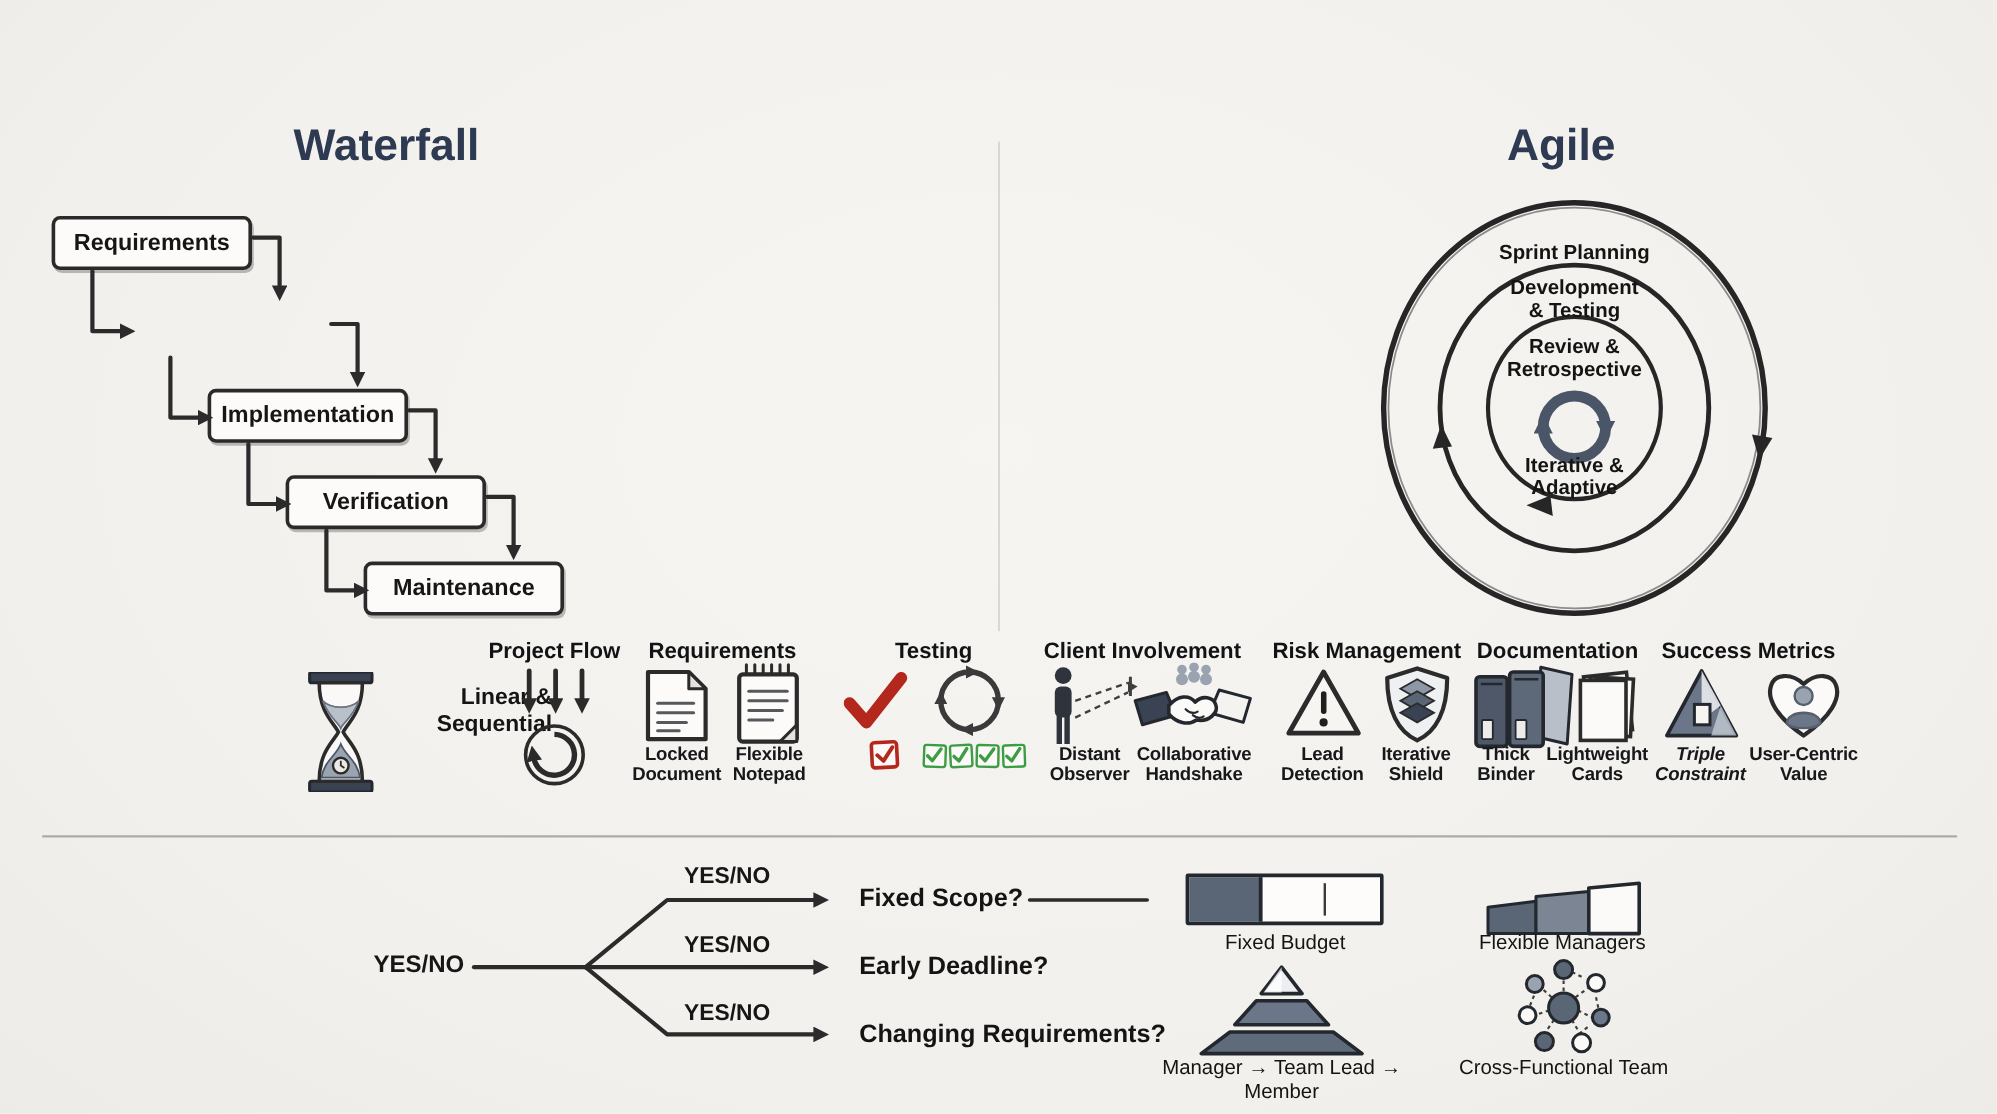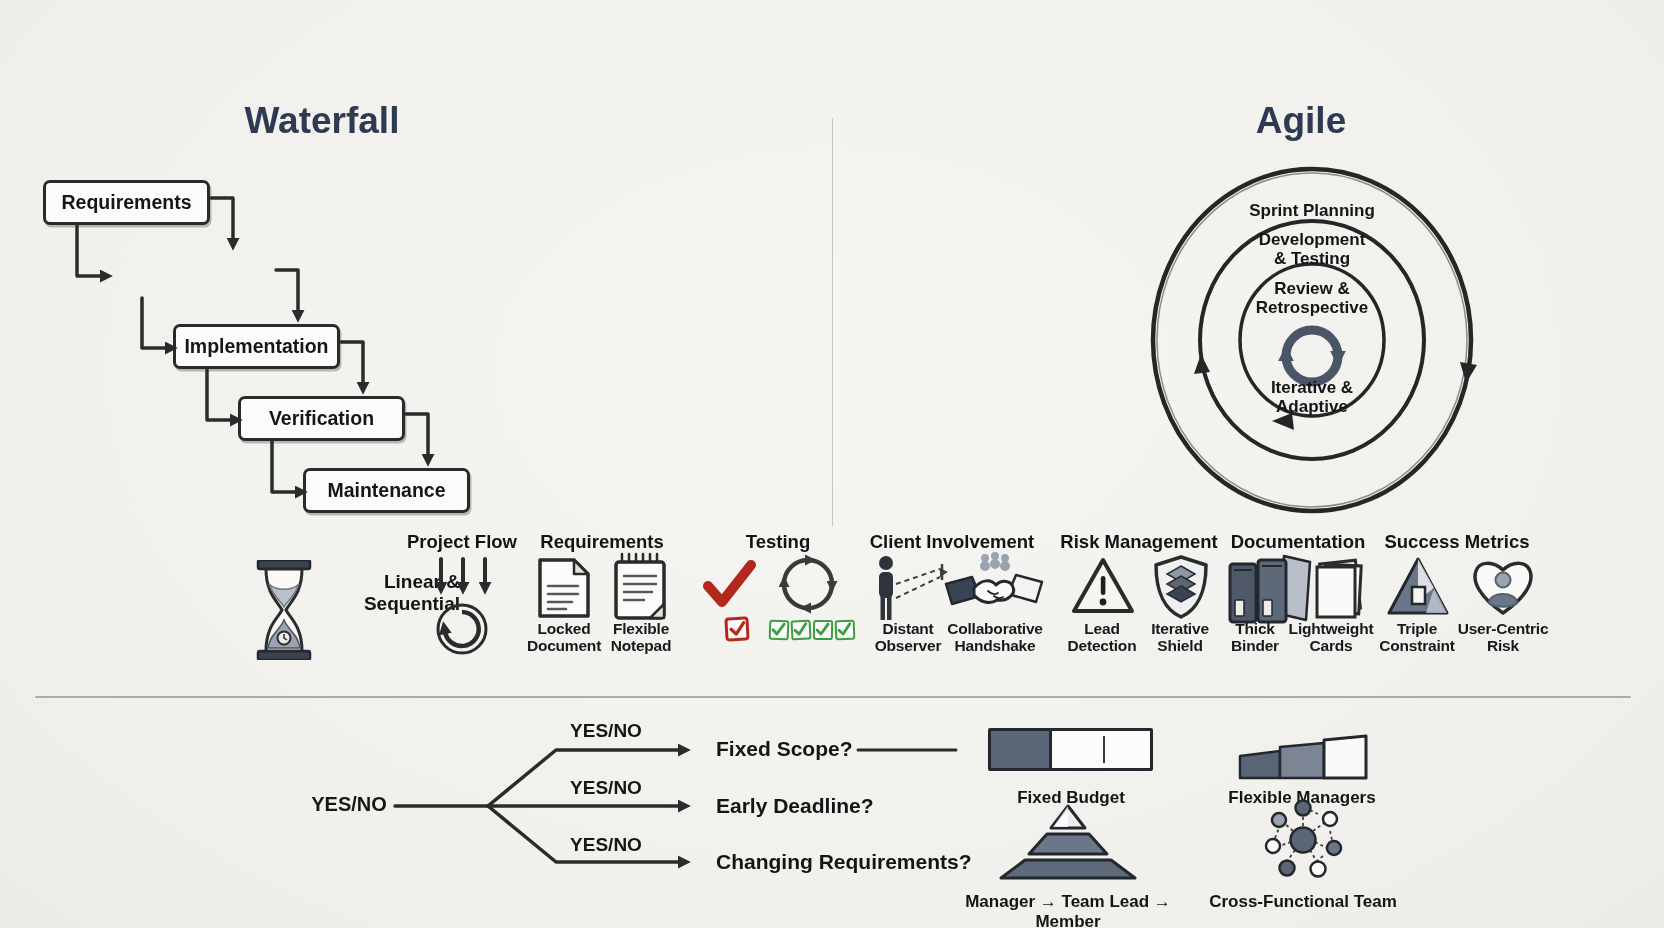--- a/index.html
+++ b/index.html
@@ -16,21 +16,21 @@
   .wf-box{width:161px;height:39px;background:#fcfbf9;border:3.5px solid #2a2a2a;border-radius:7px;
     box-shadow:1.5px 2.5px 0 rgba(45,45,45,.3);display:flex;align-items:center;justify-content:center;
     font-size:19.5px;font-weight:700;color:#161616;}
   .ring-label{width:160px;text-align:center;font-weight:700;font-size:17px;line-height:1.1;color:#141414;}
   .hdr{width:200px;text-align:center;font-size:18.5px;font-weight:700;color:#121314;top:531px;}
   .lbl{text-align:center;font-size:15.5px;font-weight:700;line-height:1.12;color:#17181a;top:620px;letter-spacing:-.2px;}
   .trait{font-size:19px;font-weight:700;line-height:1.15;color:#141414;text-align:right;}
   .yn{font-size:20px;font-weight:700;color:#161616;width:100px;text-align:center;}
   .yn.small{font-size:19px;}
   .q{font-size:21px;font-weight:700;color:#141414;white-space:nowrap;line-height:26px;}
-  .blabel{font-size:17px;font-weight:700;color:#141414;text-align:center;margin-top:12px;}
+  .blabel{font-size:17px;font-weight:400;color:#141414;text-align:center;}
   .separator{left:35px;top:696px;width:1596px;height:2px;background:#aeaba5;border-radius:2px;}
   .budget-bar{left:988px;top:728px;width:159px;height:37px;background:#fdfcfa;border:3.5px solid #23272e;border-radius:2px;}
   .budget-fill{position:absolute;left:0;top:0;bottom:0;width:58px;background:#5a6576;border-right:3px solid #23272e;}
   .budget-tick{position:absolute;left:112px;top:5px;width:2px;height:27px;background:#3a3a3a;}
   .checkbox{position:absolute;box-sizing:border-box;}
   .cb-red{left:725px;top:617px;width:24px;height:24px;border:3px solid #b3271c;border-radius:4px;transform:rotate(-3deg);background:#fbfaf8;}
   .green-row{left:769px;top:620px;display:flex;gap:2px;}
   .cb-green{width:20px;height:20px;border:2.5px solid #3c9d44;border-radius:3px;background:#fbfaf8;box-sizing:border-box;}
   .green-row .cb-green:nth-child(1){transform:rotate(2deg);}
   .green-row .cb-green:nth-child(2){transform:rotate(-3deg);}
@@ -267,29 +267,29 @@
   </svg>
   <div class="abs lbl pre" style="left:1284px;width:94px;">Lightweight
 Cards</div>
 
   <svg class="abs" style="left:1386px;top:556px;" width="64" height="62" viewBox="0 0 64 62">
     <polygon points="32,3 61,57 3,57" fill="#6b7689" stroke="#23272e" stroke-width="3" stroke-linejoin="round"></polygon>
     <polygon points="32,3 48,32 32,44" fill="#e9ebee" opacity="0.9"></polygon>
     <polygon points="48,32 61,57 40,57" fill="#c3cad3" opacity="0.8"></polygon>
     <rect x="26" y="31" width="13" height="17" fill="#f6f5f2" stroke="#23272e" stroke-width="2.5"></rect>
   </svg>
-  <div class="abs lbl pre" style="left:1371px;width:92px;">Triple
+  <div class="abs lbl pre" style="left:1371px;width:92px;font-style:italic;">Triple
 Constraint</div>
   <svg class="abs" style="left:1470px;top:556px;" width="66" height="62" viewBox="0 0 66 62">
     <path d="M33,57 C10,41 2,26 6,15 C9,6 22,4 33,14 C44,4 57,6 60,15 C64,26 56,41 33,57 Z" fill="#fbfaf8" stroke="#2b2b2b" stroke-width="3.5" stroke-linejoin="round"></path>
     <circle cx="33" cy="24" r="7.5" fill="#9aa3b0" stroke="#55606f" stroke-width="2"></circle>
     <path d="M19,47 C19,35 47,35 47,47 C42,52 24,52 19,47 Z" fill="#6b7689" stroke="#55606f" stroke-width="2"></path>
   </svg>
   <div class="abs lbl pre" style="left:1452px;width:102px;">User-Centric
-Risk</div>
+Value</div>
 
   <div class="abs separator"></div>
 
   <div class="abs yn" style="left:299px;top:793px;">YES/NO</div>
   <div class="abs yn small" style="left:556px;top:720px;">YES/NO</div>
   <div class="abs yn small" style="left:556px;top:777px;">YES/NO</div>
   <div class="abs yn small" style="left:556px;top:834px;">YES/NO</div>
   <div class="abs q" style="left:716px;top:736px;">Fixed Scope?</div>
   <div class="abs q" style="left:716px;top:793px;">Early Deadline?</div>
   <div class="abs q" style="left:716px;top:849px;">Changing Requirements?</div>

